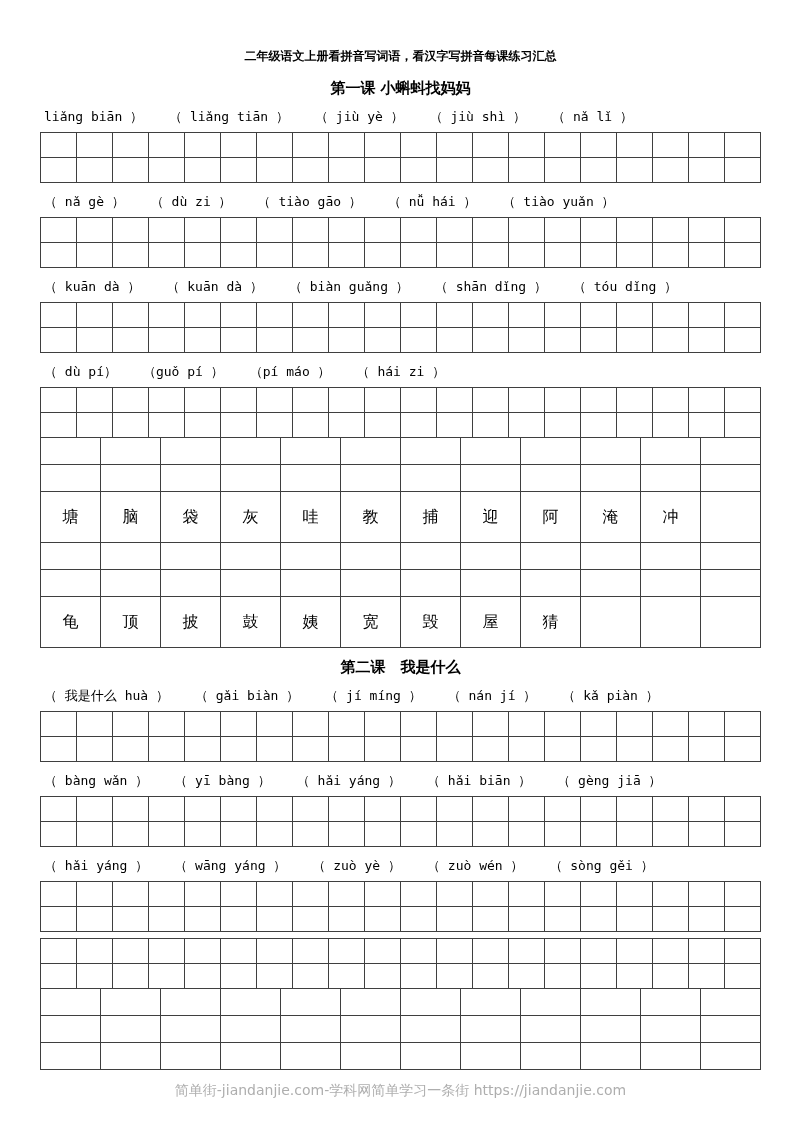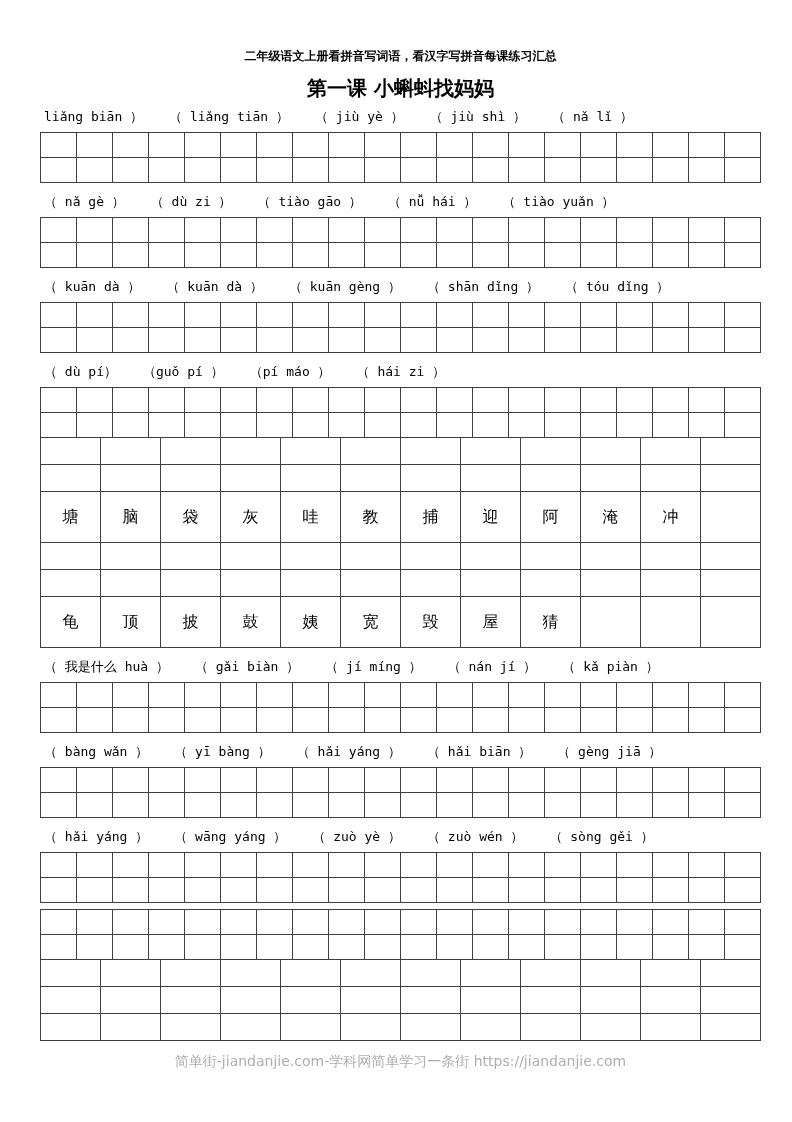--- a/index.html
+++ b/index.html
@@ -8,21 +8,21 @@
     width:792px; height:1122px; overflow:hidden;
     color:#000; font-family:"Liberation Sans", sans-serif;
     position:relative;
   }
   .page { padding:44px 31px 0 40px; }
   .title {
     text-align:center; font-size:12px; font-weight:700; line-height:24px;
     font-family:"DejaVu Sans", sans-serif;
   }
   .heading {
-    text-align:center; font-size:20px; font-weight:700; line-height:20px;
+    text-align:center; font-size:15px; font-weight:700; line-height:20px;
     margin-top:10px; font-family:"DejaVu Sans", sans-serif;
   }
   .heading.l2 { margin-top:9px; }
   .pinyin-row {
     display:flex; gap:26px; margin:10px 0 0 4px;
     font-family:"DejaVu Sans Mono", monospace;
     font-size:13px; line-height:18px; white-space:pre;
   }
   .grid {
     --gc:#3f3f3f;
@@ -132,21 +132,21 @@
       <div class="cell"></div>
       <div class="cell"></div>
       <div class="cell"></div>
       <div class="cell"></div>
       <div class="cell"></div>
       <div class="cell"></div>
       <div class="cell"></div>
       <div class="cell"></div>
     </div>
 
-  <div class="pinyin-row"><span>（ kuān dà ）</span><span>（ kuān dà ）</span><span>（ kuān gèng ）</span><span>（ shān dǐng ）</span><span>（ tóu dǐng ）</span></div>
+  <div class="pinyin-row"><span>（ kuān dà ）</span><span>（ kuān dà ）</span><span>（ biàn guǎng ）</span><span>（ shān dǐng ）</span><span>（ tóu dǐng ）</span></div>
   <div class="grid small" style="grid-template-columns: repeat(20, 1fr);">
       <div class="cell"></div>
       <div class="cell"></div>
       <div class="cell"></div>
       <div class="cell"></div>
       <div class="cell"></div>
       <div class="cell"></div>
       <div class="cell"></div>
       <div class="cell"></div>
       <div class="cell"></div>
@@ -301,20 +301,21 @@
       <div class="cell">姨</div>
       <div class="cell">宽</div>
       <div class="cell">毁</div>
       <div class="cell">屋</div>
       <div class="cell">猜</div>
       <div class="cell"></div>
       <div class="cell"></div>
       <div class="cell"></div>
     </div>
 
+  <div class="heading l2">第二课　我是什么</div>
 
   <div class="pinyin-row"><span>（ 我是什么 huà ）</span><span>（ gǎi biàn ）</span><span>（ jí míng ）</span><span>（ nán jí ）</span><span>（ kǎ piàn ）</span></div>
   <div class="grid small" style="grid-template-columns: repeat(20, 1fr);">
       <div class="cell"></div>
       <div class="cell"></div>
       <div class="cell"></div>
       <div class="cell"></div>
       <div class="cell"></div>
       <div class="cell"></div>
       <div class="cell"></div>

